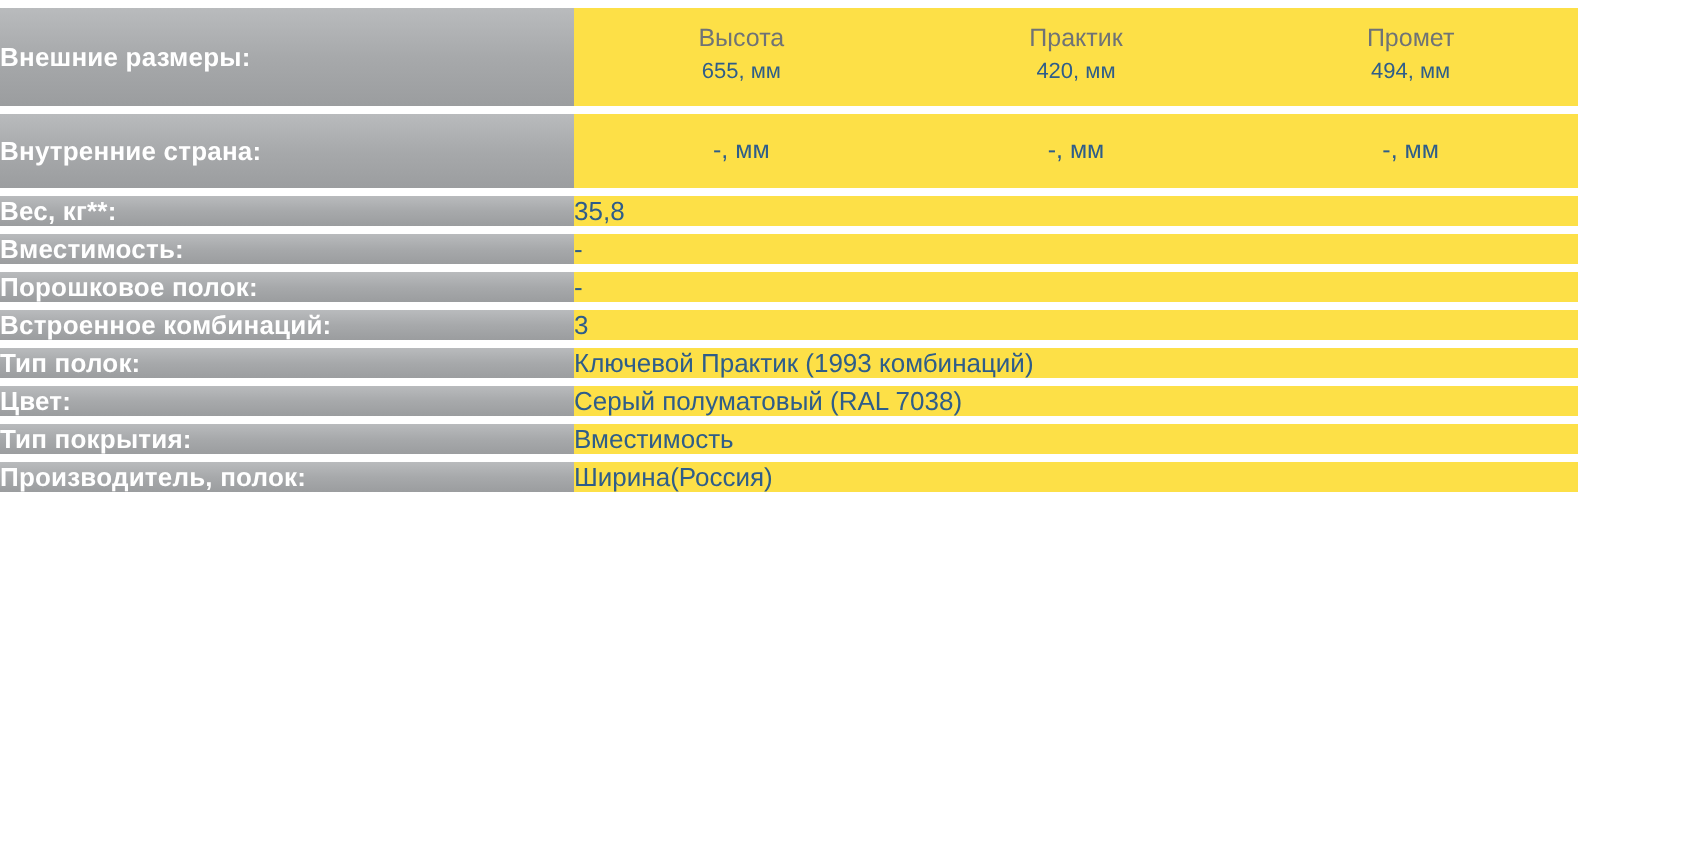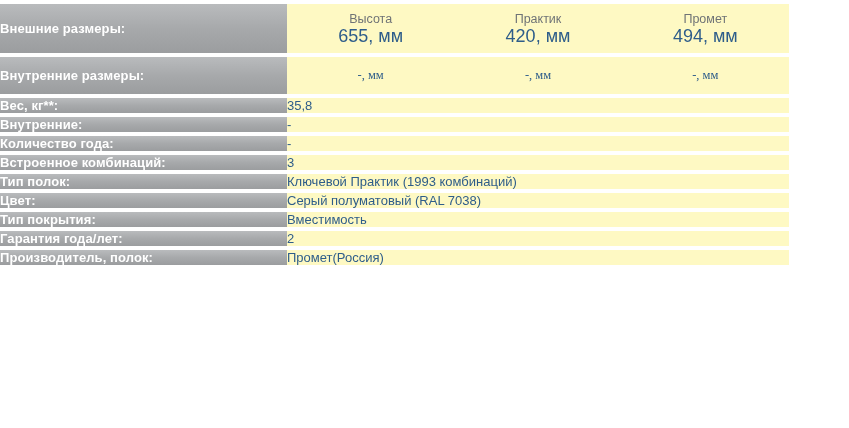--- a/index.html
+++ b/index.html
@@ -29,21 +29,21 @@
     width: 287px;
     background: linear-gradient(to bottom, #b9bbbd 0%, #a7a9ab 50%, #9b9d9f 100%);
     color: #ffffff;
     font-size: 13px;
     font-weight: bold;
     padding: 9px 0 9px 34px;
     box-sizing: border-box;
     letter-spacing: 0.1px;
   }
   .value-cell {
-    background: #fef9c3;
+    background: #fde047;
     color: #2e5d8a;
     font-size: 13px;
     padding: 9px 0 9px 20px;
     box-sizing: border-box;
   }
   .dim-row .value-cell {
     padding: 0;
   }
   .dim-wrap {
     display: flex;
@@ -57,34 +57,33 @@
   }
   .dim-name {
     display: block;
     color: #6f7376;
     font-size: 12.5px;
     line-height: 17px;
   }
   .dim-val {
     display: block;
     color: #2e5d8a;
-    font-size: 18px;
+    font-size: 11px;
     line-height: 17px;
   }
   .dim-single {
     display: flex;
     width: 100%;
   }
   .dim-single .dim-col {
     padding: 10px 0 10px 0;
   }
   .dim-single .dim-val {
     color: #2e5d8a;
     font-size: 12.5px;
-    font-family: Liberation Serif, serif;
   }
 </style>
 </head>
 <body>
 
 <table class="spec-table">
   <tbody>
 
     <tr class="dim-row">
       <td class="label-cell">Внешние размеры:</td>
@@ -100,21 +99,21 @@
           </div>
           <div class="dim-col">
             <span class="dim-name">Промет</span>
             <span class="dim-val">494, мм</span>
           </div>
         </div>
       </td>
     </tr>
 
     <tr class="dim-row">
-      <td class="label-cell">Внутренние размеры:</td>
+      <td class="label-cell">Внутренние страна:</td>
       <td class="value-cell">
         <div class="dim-single">
           <div class="dim-col">
             <span class="dim-val">-, мм</span>
           </div>
           <div class="dim-col">
             <span class="dim-val">-, мм</span>
           </div>
           <div class="dim-col">
             <span class="dim-val">-, мм</span>
@@ -122,26 +121,26 @@
         </div>
       </td>
     </tr>
 
     <tr>
       <td class="label-cell">Вес, кг**:</td>
       <td class="value-cell">35,8</td>
     </tr>
 
     <tr>
-      <td class="label-cell">Внутренние:</td>
+      <td class="label-cell">Вместимость:</td>
       <td class="value-cell">-</td>
     </tr>
 
     <tr>
-      <td class="label-cell">Количество года:</td>
+      <td class="label-cell">Порошковое полок:</td>
       <td class="value-cell">-</td>
     </tr>
 
     <tr>
       <td class="label-cell">Встроенное комбинаций:</td>
       <td class="value-cell">3</td>
     </tr>
 
     <tr>
       <td class="label-cell">Тип полок:</td>
@@ -151,24 +150,20 @@
     <tr>
       <td class="label-cell">Цвет:</td>
       <td class="value-cell">Серый полуматовый (RAL 7038)</td>
     </tr>
 
     <tr>
       <td class="label-cell">Тип покрытия:</td>
       <td class="value-cell">Вместимость</td>
     </tr>
 
-    <tr>
-      <td class="label-cell">Гарантия года/лет:</td>
-      <td class="value-cell">2</td>
-    </tr>
 
     <tr>
       <td class="label-cell">Производитель, полок:</td>
-      <td class="value-cell">Промет(Россия)</td>
+      <td class="value-cell">Ширина(Россия)</td>
     </tr>
 
   </tbody>
 </table>
 
 </body></html>

